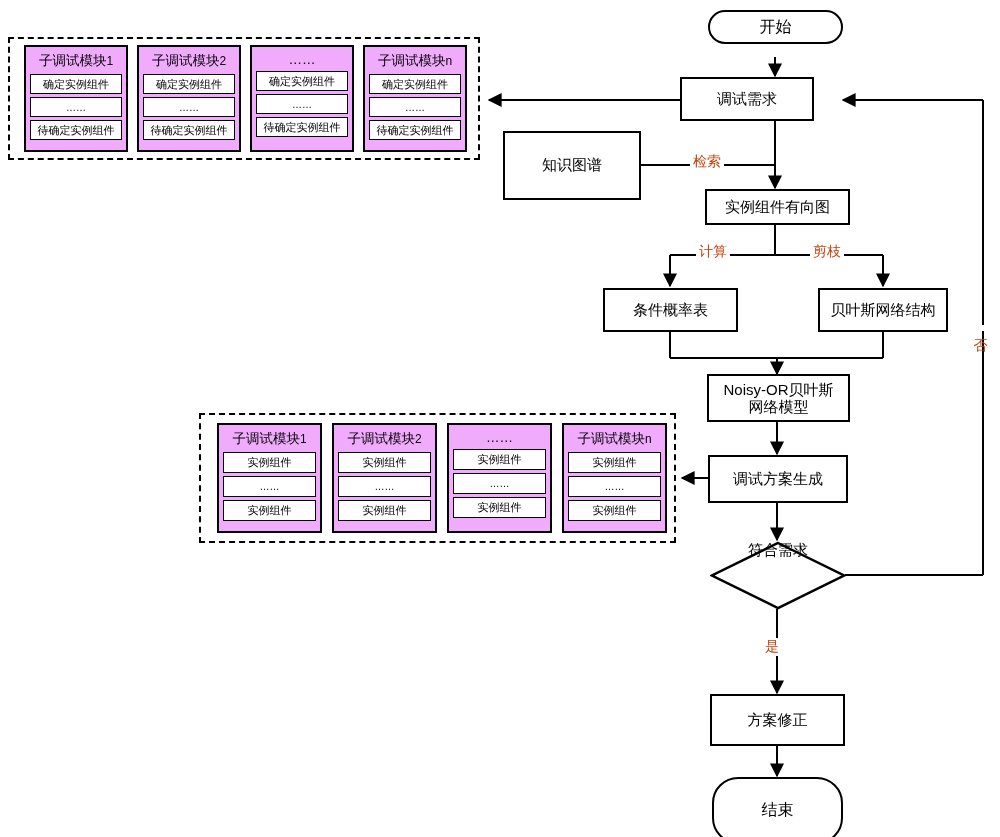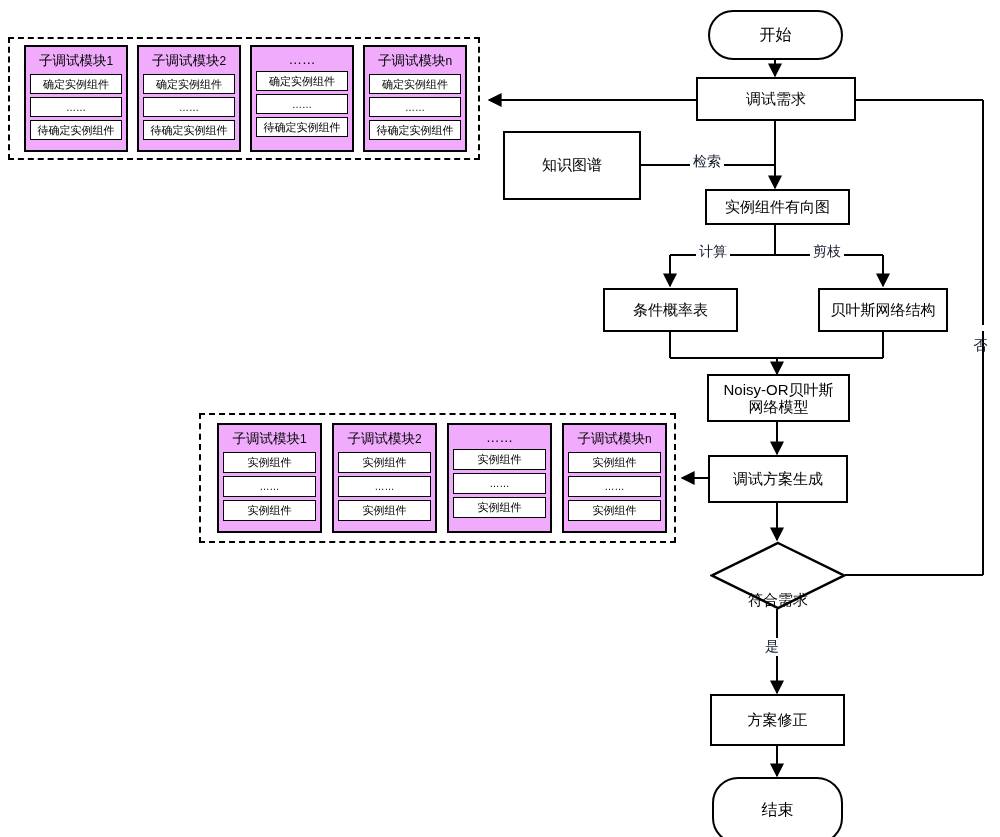--- a/index.html
+++ b/index.html
@@ -43,21 +43,21 @@
     font-size: 15px;
   }
   .terminal {
     border: 2.5px solid #000;
     border-radius: 26px;
     font-size: 16px;
   }
   .decision-wrap {
     position: absolute;
     display: flex;
-    align-items: flex-end;
+    align-items: flex-start;
     justify-content: center;
     font-family: Liberation Mono, monospace;
   }
   .decision-wrap svg {
     position: absolute;
     left: 0;
     top: 0;
   }
   .decision-label {
     position: relative;
@@ -133,21 +133,21 @@
     margin-bottom: 3px;
     white-space: nowrap;
   }
   .module-cell:last-child { margin-bottom: 0; }
   .module-cell.small { font-size: 10px; }
 
   
   .edge-label {
     position: absolute;
     font-size: 14px;
-    color: #0f172a;
+    color: #c2410c;
     background: #fff;
     padding: 0 3px;
     white-space: nowrap;
   }
   .edge-label.vertical {
     writing-mode: vertical-rl;
     padding: 3px 0;
   }
 </style>
 </head>
@@ -259,23 +259,23 @@
     </div>
 
     <div class="module" style="width:105px; height:110px;">
       <div class="module-title"><span>子调试模块</span><span class="suffix">n</span></div>
       <div class="module-cell" style="height:21px;">实例组件</div>
       <div class="module-cell small" style="height:21px;">……</div>
       <div class="module-cell" style="height:21px;">实例组件</div>
     </div>
   </div>
 
-  <div class="node terminal" style="left:708px; top:10px; width:135px; height:50px;">开始</div>
-
-  <div class="node proc" style="left:696px; top:77px; width:160px; height:44px;">调试需求</div>
+  <div class="node terminal" style="left:708px; top:10px; width:135px; height:34px;">开始</div>
+
+  <div class="node proc" style="left:680px; top:77px; width:134px; height:44px;">调试需求</div>
 
   <div class="db" style="left:503px; top:131px; width:138px; height:69px;">
     <div class="db-bar"></div>
     <div class="db-body">知识图谱</div>
     <div class="db-bar right"></div>
   </div>
 
   <div class="node proc" style="left:705px; top:189px; width:145px; height:36px;">实例组件有向图</div>
 
   <div class="node proc" style="left:818px; top:288px; width:130px; height:44px;">贝叶斯网络结构</div>

